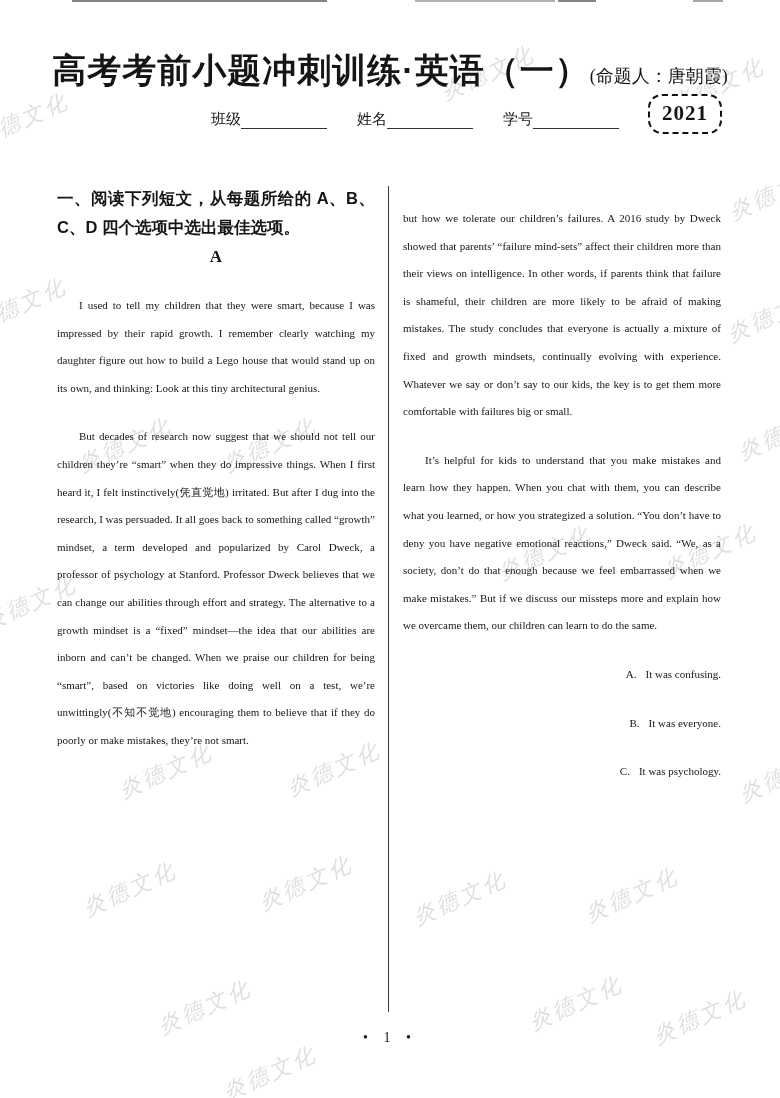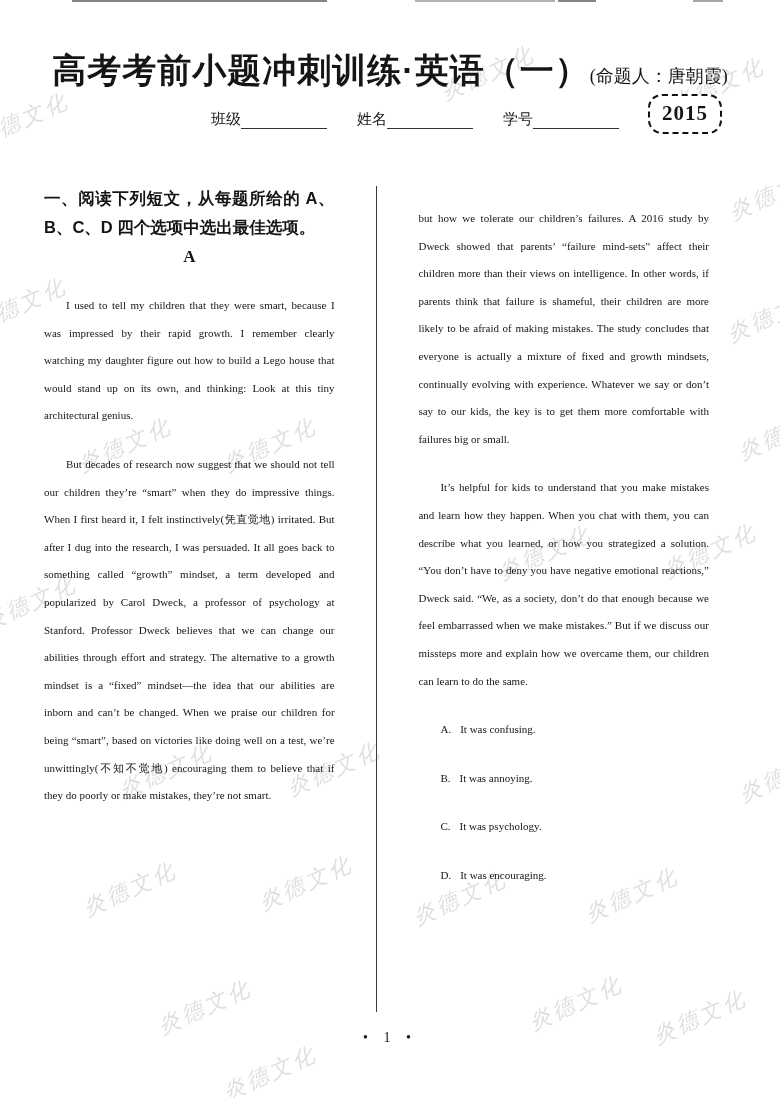--- a/index.html
+++ b/index.html
@@ -80,25 +80,24 @@
     font-size: 21px;
     font-weight: 700;
     font-family: "Liberation Serif", serif;
     letter-spacing: 1px;
     background: #fff;
   }
 
   
   .columns {
     position: absolute;
-    top: 184px; left: 44px;
+    top: 184px; left: 57px;
     width: 665px;
     display: flex;
     align-items: stretch;
-    gap: 28px;
   }
   .col { width: 318px; }
   .divider {
     width: 1px;
     margin: 2px 14px 0 13px;
     background: #3a3a3a;
     min-height: 826px;
   }
 
   .para, .q-stem, .option {
@@ -125,21 +124,21 @@
     margin: 1px 0;
   }
 
   .q-stem {
     padding-left: 24px;
     text-indent: -24px;
   }
   .q-num { margin-right: 7px; }
   .option {
     padding-left: 22px;
-    text-align: left;
+    text-align: right;
   }
   .opt-label { margin-right: 9px; }
 
   
   .page-number {
     position: absolute;
     top: 1030px; left: 0; right: 0;
     text-align: center;
     font-size: 14px;
     letter-spacing: 6px;
@@ -199,48 +198,45 @@
     <span class="field">
       <span class="field-label">姓名</span>
         <span class="field-blank"></span>
     </span>
     <span class="field">
       <span class="field-label">学号</span>
         <span class="field-blank"></span>
     </span>
   </div>
 
-  <div class="year-badge">2015</div>
+  <div class="year-badge">2021</div>
 
   <div class="columns">
     <div class="col">
       <p class="instruction">一、阅读下列短文，从每题所给的 A、B、C、D 四个选项中选出最佳选项。</p>
       <div class="passage-label">A</div>
       <p class="para indent">I used to tell my children that they were smart, because I was impressed by their rapid growth. I remember clearly watching my daughter figure out how to build a Lego house that would stand up on its own, and thinking: Look at this tiny architectural genius.</p>
       <p class="para indent">But decades of research now suggest that we should not tell our children they’re “smart” when they do impressive things. When I first heard it, I felt instinctively(凭直觉地) irritated. But after I dug into the research, I was persuaded. It all goes back to something called “growth” mindset, a term developed and popularized by Carol Dweck, a professor of psychology at Stanford. Professor Dweck believes that we can change our abilities through effort and strategy. The alternative to a growth mindset is a “fixed” mindset—the idea that our abilities are inborn and can’t be changed. When we praise our children for being “smart”, based on victories like doing well on a test, we’re unwittingly(不知不觉地) encouraging them to believe that if they do poorly or make mistakes, they’re not smart.</p>
     </div>
 
     <div class="divider"></div>
 
     <div class="col">
       <p class="para">but how we tolerate our children’s failures. A 2016 study by Dweck showed that parents’ “failure mind-sets” affect their children more than their views on intelligence. In other words, if parents think that failure is shameful, their children are more likely to be afraid of making mistakes. The study concludes that everyone is actually a mixture of fixed and growth mindsets, continually evolving with experience. Whatever we say or don’t say to our kids, the key is to get them more comfortable with failures big or small.</p>
       <p class="para indent">It’s helpful for kids to understand that you make mistakes and learn how they happen. When you chat with them, you can describe what you learned, or how you strategized a solution. “You don’t have to deny you have negative emotional reactions,” Dweck said. “We, as a society, don’t do that enough because we feel embarrassed when we make mistakes.” But if we discuss our missteps more and explain how we overcame them, our children can learn to do the same.</p>
 
       <div class="question">
         <div class="option">
           <span class="opt-label">A.</span><span>It was confusing.</span>
         </div>
         <div class="option">
-          <span class="opt-label">B.</span><span>It was annoying.</span>
+          <span class="opt-label">B.</span><span>It was everyone.</span>
         </div>
         <div class="option">
           <span class="opt-label">C.</span><span>It was psychology.</span>
         </div>
-        <div class="option">
-          <span class="opt-label">D.</span><span>It was encouraging.</span>
-        </div>
       </div>
     </div>
   </div>
 
   <div class="page-number">• 1 •</div>
 
 </div>
 
 </body></html>

